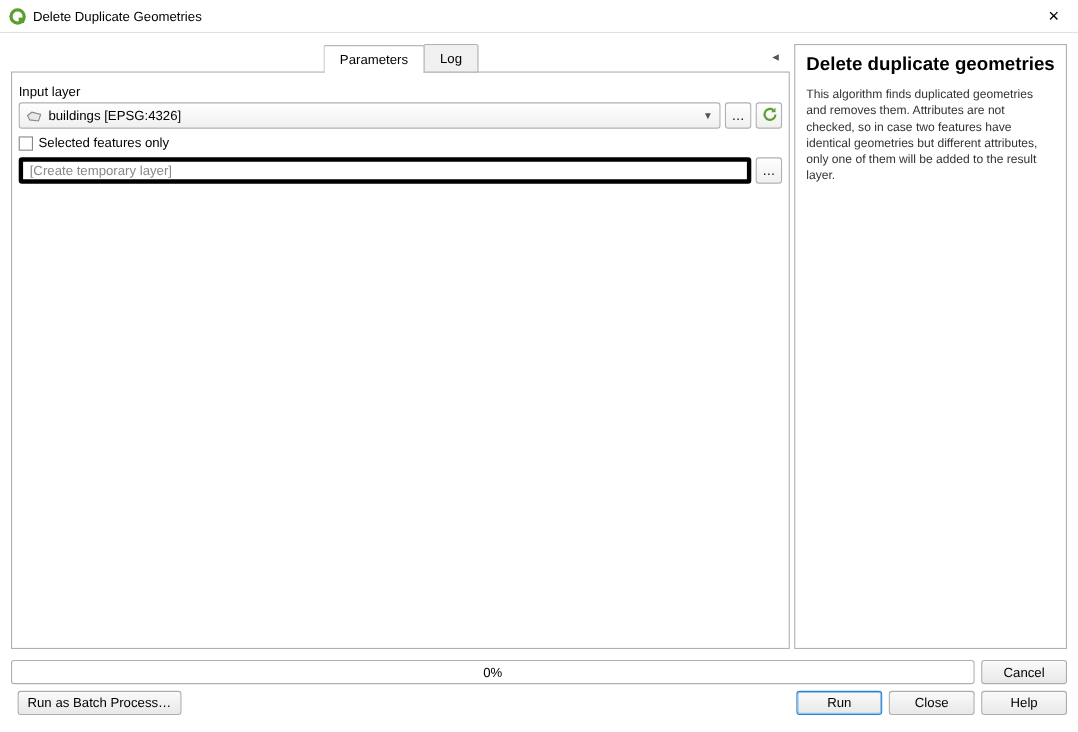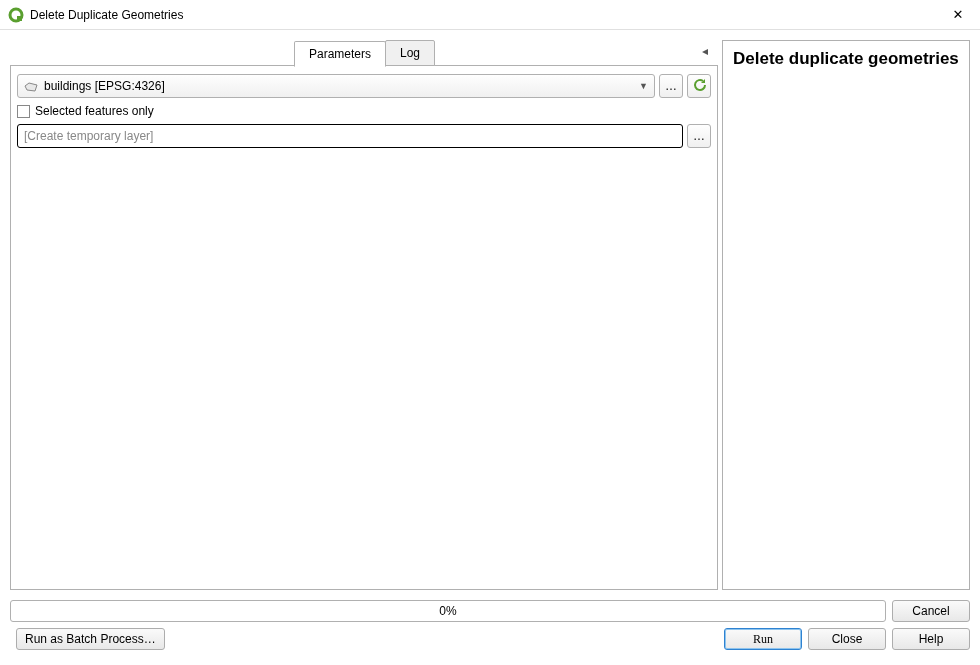--- a/index.html
+++ b/index.html
@@ -104,21 +104,21 @@
 }
 .checkbox.checked::after {
   content: "✓";
   font-size: 11px;
   line-height: 10px;
   font-weight: bold;
   color: #000;
 }
 .text-input {
   flex: 1;
-  border: 1px solid #000000;
+  border: 4px solid #000000;
   border-radius: 3px;
   height: 24px;
   padding: 0 6px;
   font-size: 12px;
   color: #ef4444;
   background: #fff;
 }
 .text-input::placeholder { color: #888; }
 
 .right-pane {
@@ -159,21 +159,20 @@
   border: 1px solid #adadad;
   border-radius: 3px;
   background: linear-gradient(#fafafa, #e8e8e8);
   font-size: 12px;
   cursor: pointer;
   display: inline-flex; align-items: center; justify-content: center;
 }
 .btn.default {
   border: 1px solid #2e82d1;
   box-shadow: inset 0 0 0 1px #8ec4ee;
-  font-family: Liberation Serif, serif;
 }
 .button-row { display: flex; align-items: center; }
 .button-row .spacer { flex: 1; }
 .button-row .btn { margin-left: 6px; }
 .batch-btn { min-width: 0; padding: 0 8px; }
 </style>
 </head>
 <body>
 
 <div class="titlebar">
@@ -189,20 +188,21 @@
 
 <div class="content">
   <div class="left-pane">
     <span class="collapse-arrow">◂</span>
     <div class="tabs">
       <div class="tab active">Parameters</div>
       <div class="tab">Log</div>
     </div>
     <div class="pane-body">
 
+      <div class="field-label">Input layer</div>
       <div class="row">
         <div class="dropdown">
           <span class="layer-icon">
             <svg viewBox="0 0 14 10">
                 <polygon points="1,4 5,1 13,3 11,9 3,8" fill="#e8e8e8" stroke="#888" stroke-width="1"></polygon>
               </svg>
           </span>
           <span class="dd-text">buildings [EPSG:4326]</span>
           <span class="dd-caret">▼</span>
         </div>
@@ -230,20 +230,21 @@
           <span>…</span>
         </div>
       </div>
 
 
     </div>
   </div>
 
   <div class="right-pane">
     <h2>Delete duplicate geometries</h2>
+    <p>This algorithm finds duplicated geometries and removes them. Attributes are not checked, so in case two features have identical geometries but different attributes, only one of them will be added to the result layer.</p>
   </div>
 </div>
 
 <div class="bottom">
   <div class="progress-row">
     <div class="progress">
       <span>0%</span>
     </div>
     <div class="btn">Cancel</div>
   </div>

